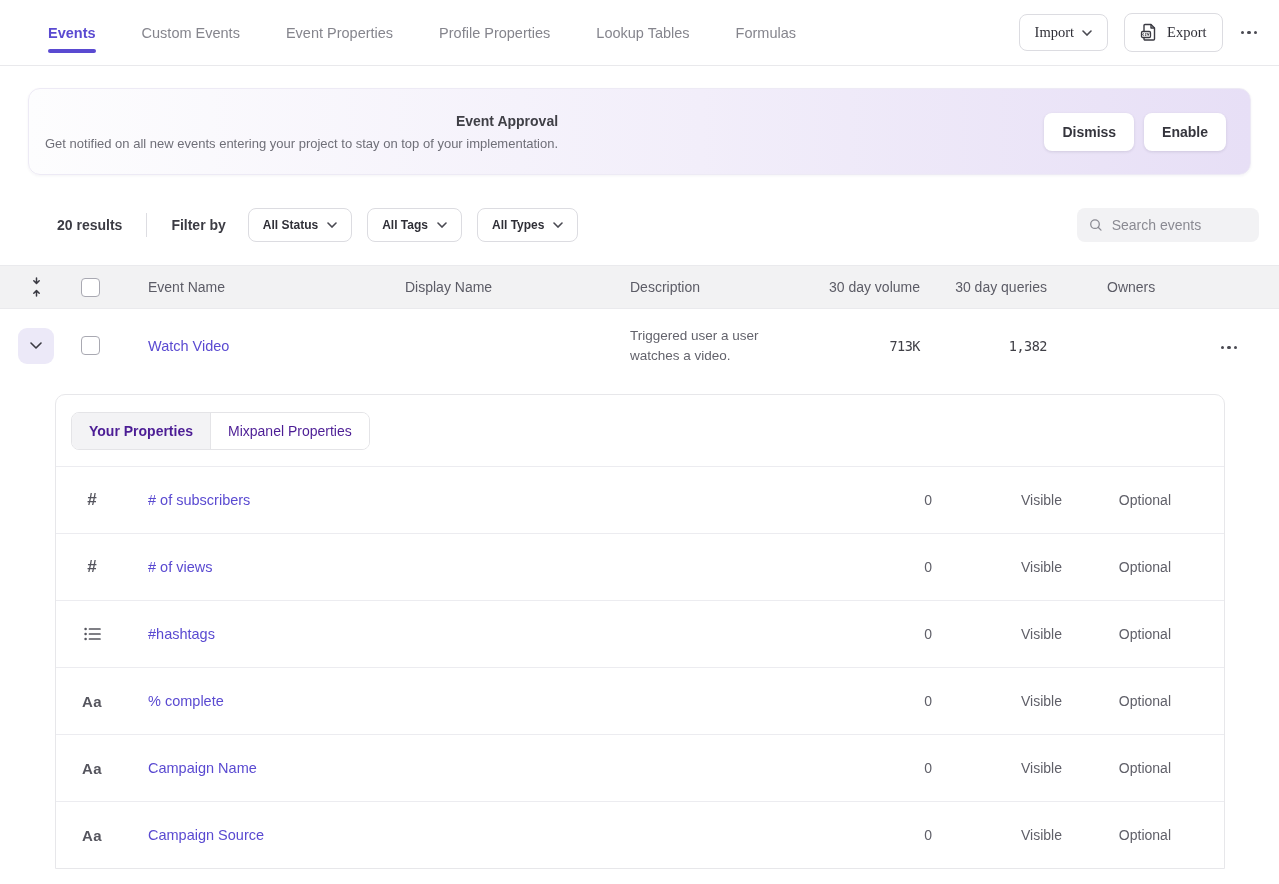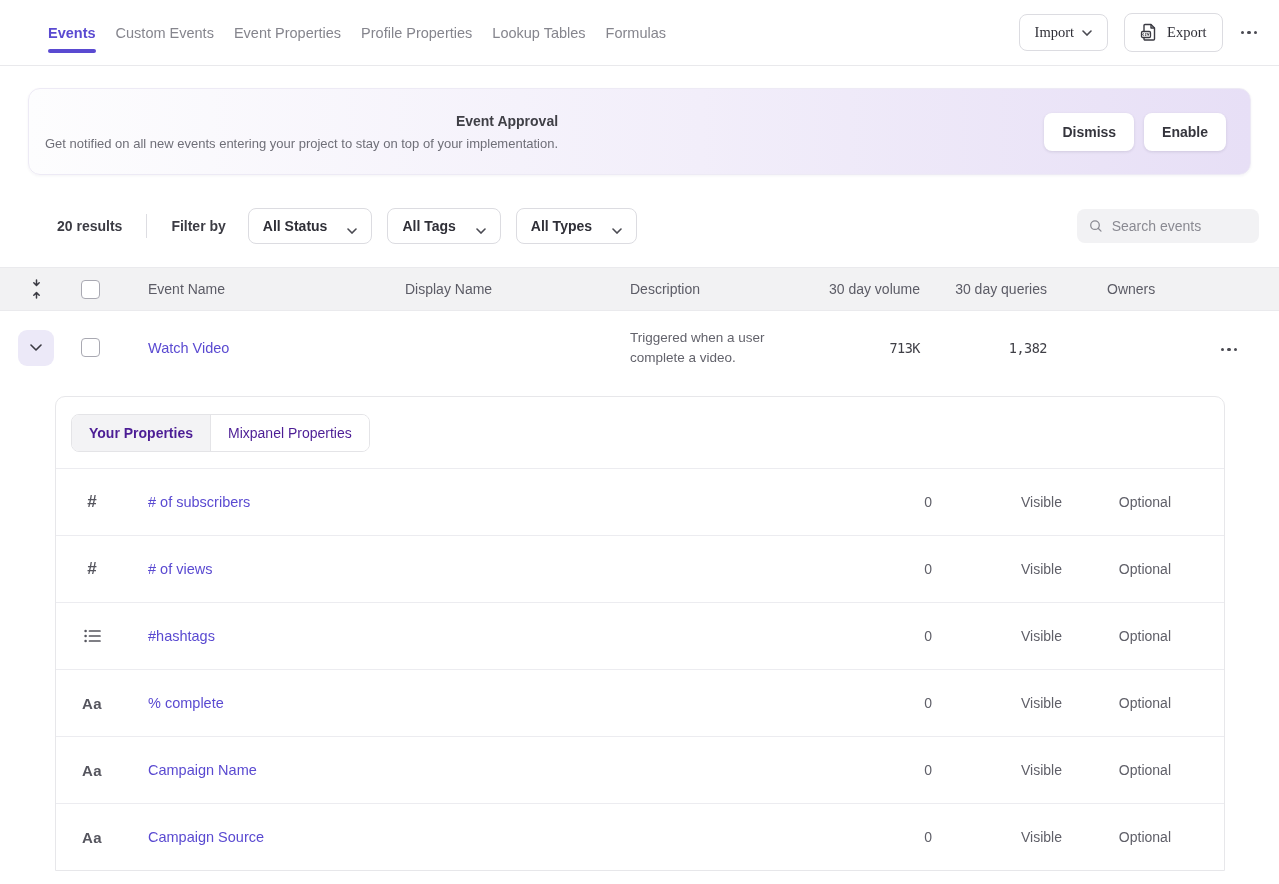--- a/index.html
+++ b/index.html
@@ -2,21 +2,21 @@
 <html><head>
 <meta charset="utf-8">
 <style>
   * { margin:0; padding:0; box-sizing:border-box; }
   html,body { width:1279px; height:884px; overflow:hidden; background:#fff;
     font-family:"Liberation Sans", sans-serif; color:#3c3c44; }
 
   
   .topnav { height:66px; display:flex; align-items:center; justify-content:space-between;
     border-bottom:1px solid #e9e9ec; padding:0 20px 0 48px; background:#fff; }
-  .tabs { display:flex; gap:20px; align-items:center; }
+  .tabs { display:flex; gap:46px; align-items:center; }
   .tab { font-size:14.5px; color:#85858d; cursor:pointer; position:relative; padding:22px 0; }
   .tab.active { color:#5a4ad1; font-weight:bold; }
   .tab.active::after { content:""; position:absolute; left:0; right:0; bottom:10px;
     height:3.5px; border-radius:2px; background:#5a4ad1; }
   .nav-actions { display:flex; align-items:center; gap:16px; }
   .btn-outline { display:inline-flex; align-items:center; gap:8px; border:1px solid #dcdce1;
     border-radius:8px; background:#fff; padding:9px 15px; font-size:14.5px; color:#2f2f37;
     font-family:Liberation Serif, serif; cursor:pointer; }
   .chev { width:10px; height:6px; }
   .dots { display:inline-flex; gap:3px; cursor:pointer; padding:6px 2px; }
@@ -32,22 +32,22 @@
   .banner-actions { display:flex; gap:10px; }
   .btn-white { background:#fff; border:none; border-radius:8px; padding:11px 18px;
     font-size:14px; font-weight:bold; color:#35353d; font-family:inherit;
     box-shadow:0 1px 3px rgba(30,25,60,0.12); cursor:pointer; }
 
   
   .filterbar { margin:33px 20px 0 57px; display:flex; align-items:center; }
   .results { font-size:14px; font-weight:bold; color:#3c3c44; }
   .vdiv { width:1px; height:24px; background:#dddde2; margin:0 24px; }
   .filter-by { font-size:14px; font-weight:bold; color:#3c3c44; margin-right:22px; }
-  .dd { display:inline-flex; align-items:flex-end; gap:20px; border:1px solid #dcdce1;
-    border-radius:8px; background:#fff; padding:9px 14px; font-size:14px; font-weight:bold;
+  .dd { display:inline-flex; align-items:center; gap:9px; border:1px solid #dcdce1;
+    border-radius:8px; background:#fff; padding:9px 14px; font-size:12px; font-weight:bold;
     color:#2f2f37; font-family:inherit; cursor:pointer; margin-right:15px; }
   .search { margin-left:auto; display:flex; align-items:center; gap:9px; width:182px; height:34px;
     background:#f2f2f4; border-radius:8px; padding:0 12px; }
   .search input { border:none; outline:none; background:transparent; font-size:14px;
     color:#55555e; width:100%; font-family:inherit; }
   .search input::placeholder { color:#8a8a92; }
 
   
   .trow { display:grid; grid-template-columns:36px 54px 257px 225px 185px 145px 127px 110px 1fr;
     padding-left:18px; align-items:center; }
@@ -181,21 +181,21 @@
 <div class="trow eventrow">
   <button class="chevbtn">
     <svg width="12" height="7" viewBox="0 0 12 7">
       <path d="M1 1l5 5 5-5" fill="none" stroke="#3a3a42" stroke-width="1.6" stroke-linecap="round" stroke-linejoin="round"></path>
     </svg>
   </button>
   <div class="checkbox" style="justify-self:start;margin-left:27px"></div>
   <div class="cell-pad"><a class="link">Watch Video</a></div>
   <div class="cell-pad"></div>
   <div class="cell-pad">
-      <div class="desc">Triggered when a user complete a video.</div>
+      <div class="desc">Triggered user a user watches a video.</div>
     </div>
   <div class="num numval">713K</div>
   <div class="num numval">1,382</div>
   <div class="owners-cell"></div>
   <div class="actions-cell"><span class="dots">
         <i></i>
         <i></i>
         <i></i>
       </span></div>
 </div>

